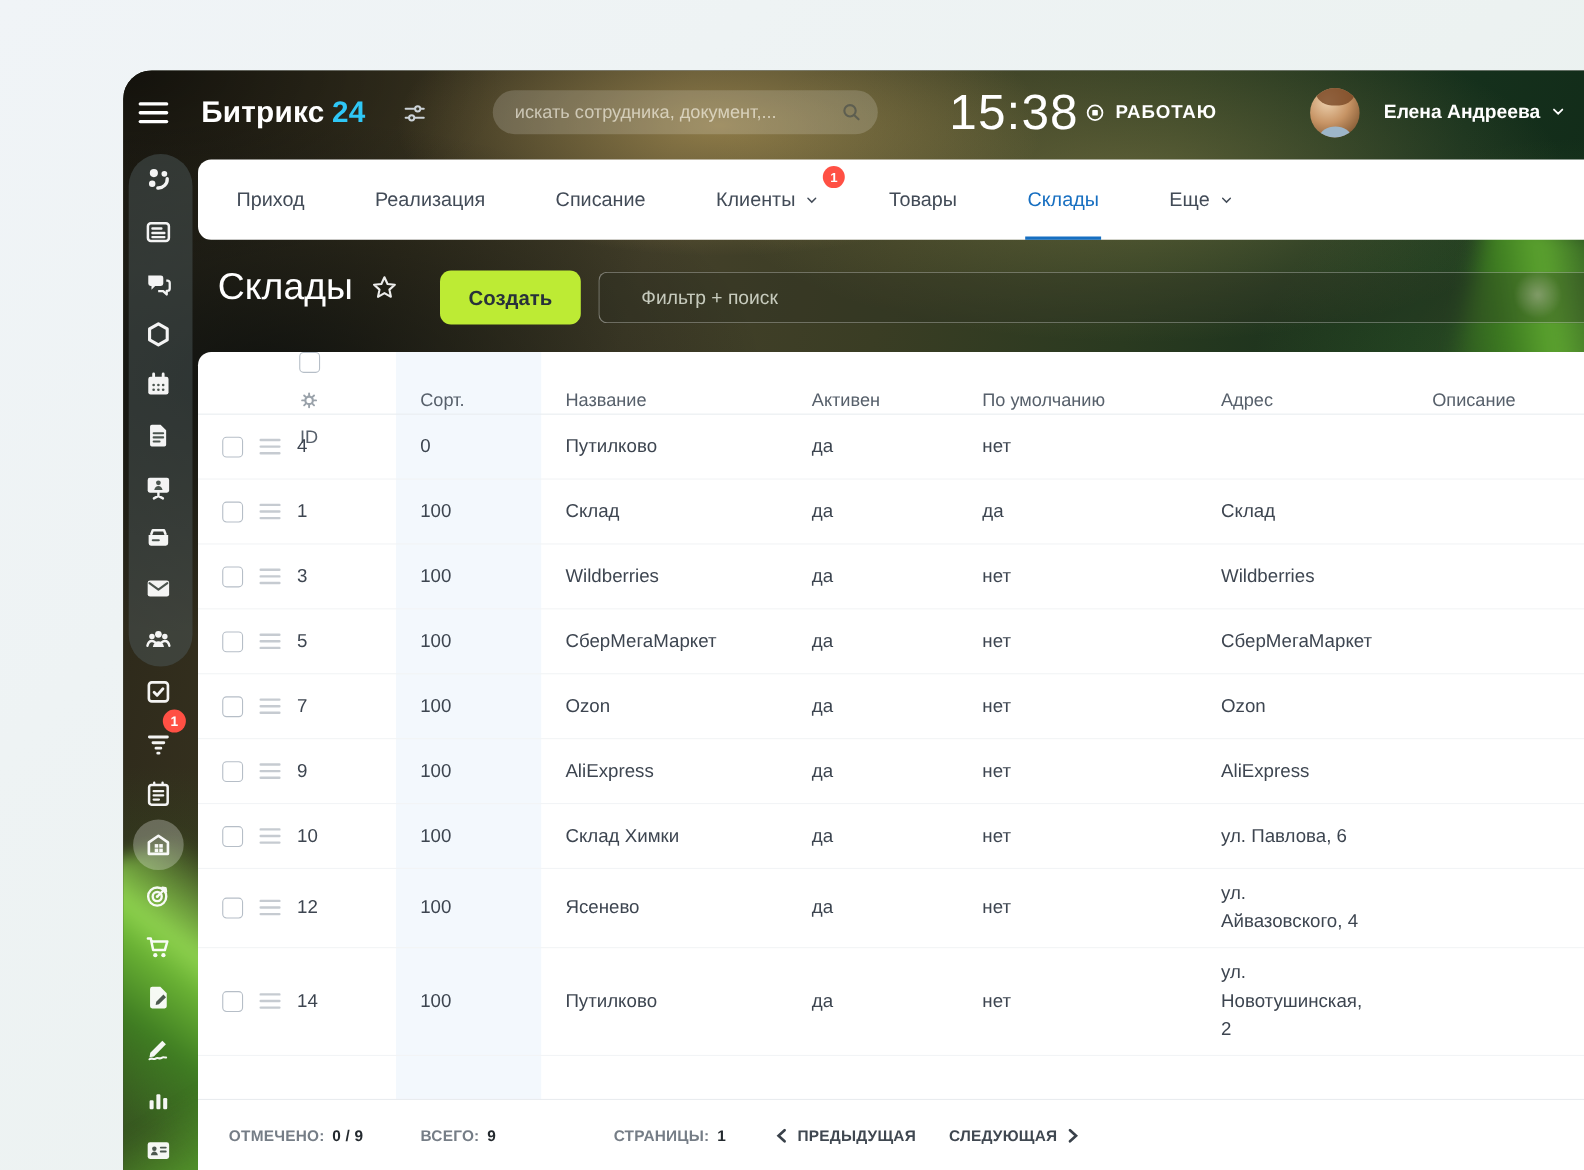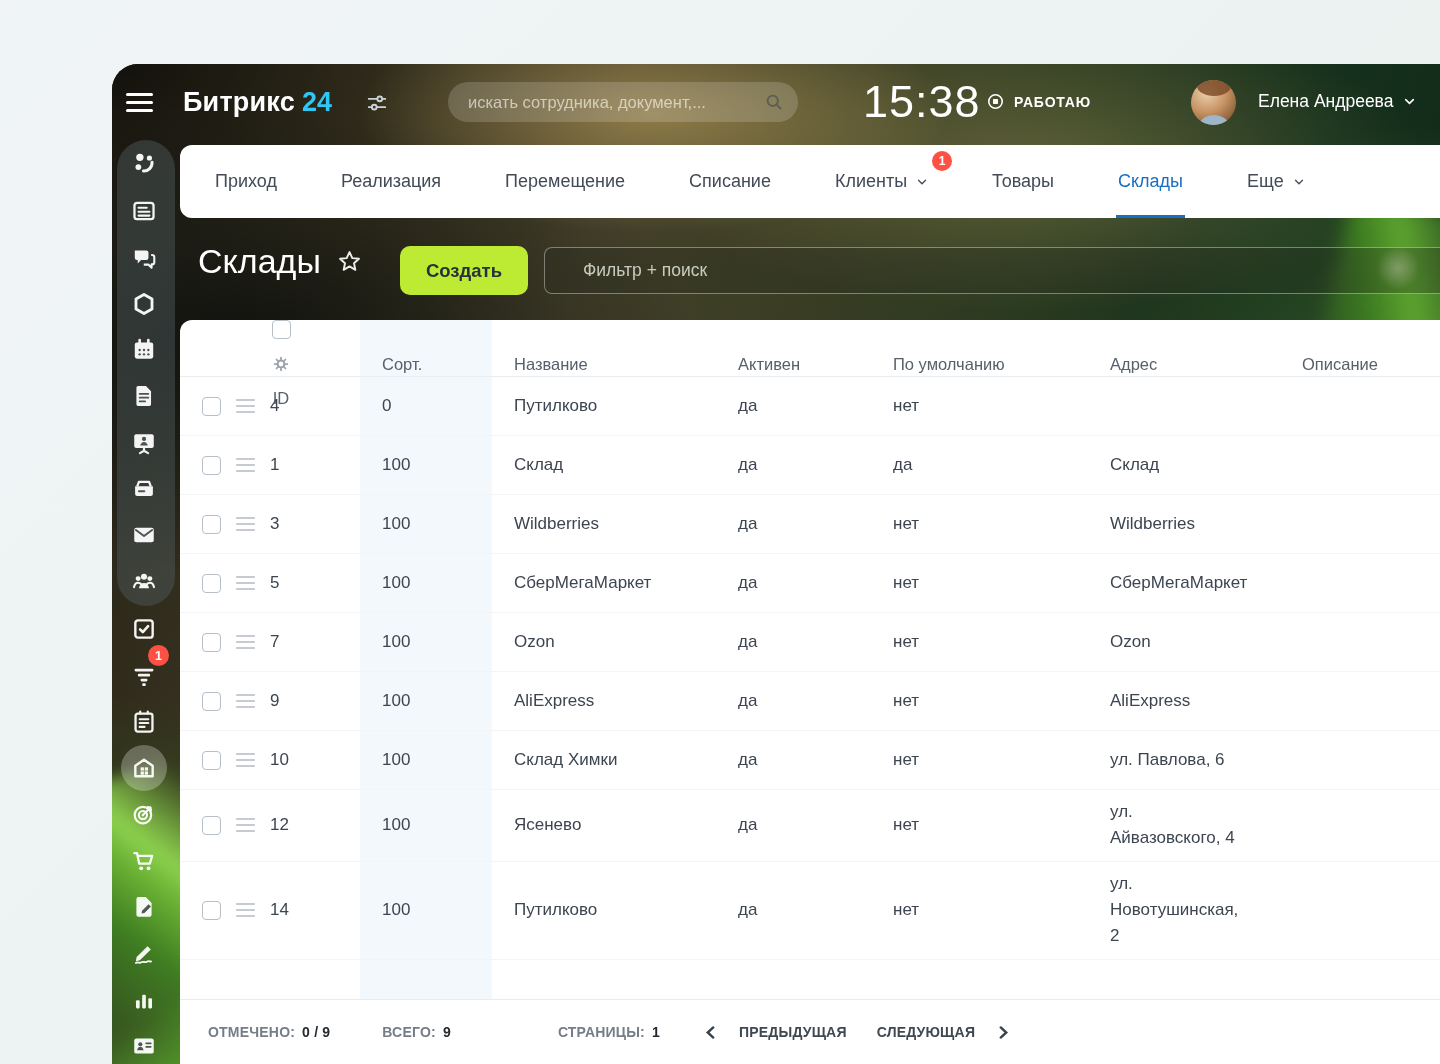--- a/index.html
+++ b/index.html
@@ -42,30 +42,30 @@
   .logo .logo24{color:#2fc7f6;margin-left:7px;}
   .tune{position:absolute;left:254px;top:28px;width:22px;height:22px;}
   .search-pill{position:absolute;left:336px;top:18px;width:350px;height:40px;border-radius:20px;
     background:rgba(255,255,255,.17);display:flex;align-items:center;padding:0 14px 0 18px;box-sizing:border-box;}
   .search-pill input{flex:1;background:transparent;border:none;outline:none;font-size:16.5px;color:#fff;
     font-family:inherit;}
   .search-pill input::placeholder{color:rgba(255,252,240,.62);}
   .mag{width:20px;height:20px;flex:0 0 auto;}
   .clock{position:absolute;left:751px;top:12px;font-size:45px;font-weight:200;color:#fff;letter-spacing:1px;}
   .status{position:absolute;left:874px;top:28px;display:flex;align-items:center;gap:9px;color:#fff;
-    font-size:14px;font-weight:700;letter-spacing:.8px;}
+    font-size:17px;font-weight:700;letter-spacing:.8px;}
   .status svg{width:19px;height:19px;}
   .avatar{position:absolute;left:1079px;top:16px;width:45px;height:45px;border-radius:50%;overflow:hidden;
     background:radial-gradient(circle at 35% 28%, #ecd0ad 0%, #c79465 45%, #8a5f38 80%, #6b4527 100%);}
   .avatar:before{content:"";position:absolute;left:6px;top:-4px;width:34px;height:20px;border-radius:50%;
     background:rgba(120,70,35,.8);}
   .avatar:after{content:"";position:absolute;left:9px;bottom:-8px;width:28px;height:18px;border-radius:50% 50% 0 0;
     background:#9db6c9;}
   .user{position:absolute;left:1146px;top:27px;display:flex;align-items:center;gap:10px;color:#fff;
-    font-size:17.5px;font-weight:400;cursor:pointer;}
+    font-size:17.5px;font-weight:700;cursor:pointer;}
   .user svg{width:13px;height:13px;}
 
   
   .sidebar{position:absolute;left:0;top:0;width:68px;bottom:0;z-index:4;}
   .pill{position:absolute;left:5px;top:76px;width:58px;height:466px;border-radius:29px;
     background:rgba(78,90,92,.48);}
   .s-icon{position:absolute;left:19px;width:26px;height:26px;cursor:pointer;opacity:.95;}
   .s-icon svg{width:26px;height:26px;display:block;}
   .active-circle{position:absolute;left:9px;top:681px;width:46px;height:46px;border-radius:50%;
     background:rgba(255,255,255,.27);}
@@ -117,21 +117,21 @@
     box-sizing:border-box;flex:0 0 auto;cursor:pointer;}
   .drag{width:21px;height:16px;flex:0 0 auto;cursor:grab;}
   .gear{width:20px;height:20px;}
 
   
   .tfoot{position:absolute;left:0;right:0;bottom:0;height:64px;background:#fff;border-top:1px solid #e9ecef;
     display:flex;align-items:center;font-size:14px;letter-spacing:.2px;z-index:2;}
   .flabel{color:#757d86;font-weight:600;text-transform:uppercase;}
   .fval{color:#23292e;font-weight:700;margin-left:7px;}
   .fg1{margin-left:28px;}.fg2{margin-left:52px;}.fg3{margin-left:107px;}
-  .fnav{display:flex;align-items:center;gap:23px;color:#3f4750;font-weight:700;text-transform:uppercase;
+  .fnav{display:flex;align-items:center;gap:9px;color:#3f4750;font-weight:700;text-transform:uppercase;
     cursor:pointer;}
   .fnav svg{width:11px;height:13px;}
   .fprev{margin-left:45px;}
   .fnext{margin-left:30px;}
 </style>
 </head>
 <body>
 
 <div class="window">
   <div class="photo-bg">
@@ -338,23 +338,20 @@
         </svg>
     </div>
   </div>
 
   <div class="tabs-panel">
     <div class="tab">
         <span>Приход</span>
       </div>
     <div class="tab">
         <span>Реализация</span>
-      </div>
-    <div class="tab">
-        <span>Перемещение</span>
       </div>
     <div class="tab">
         <span>Списание</span>
       </div>
     <div class="tab">
       <span>Клиенты</span>
       <svg viewBox="0 0 24 24">
           <path d="M5 8.5l7 7 7-7" stroke="#424b57" stroke-width="2.6" fill="none" stroke-linecap="round"></path>
         </svg>
       <span class="nav-badge">1</span>

